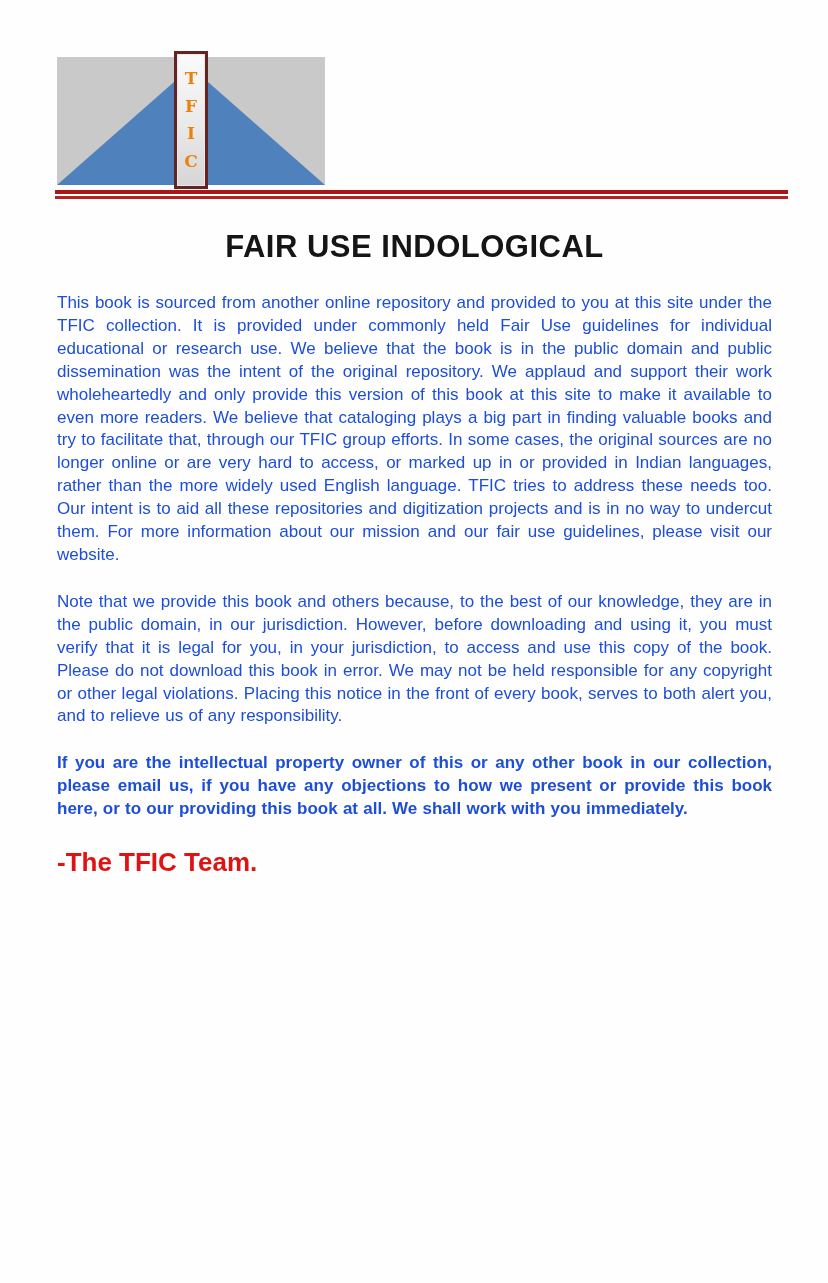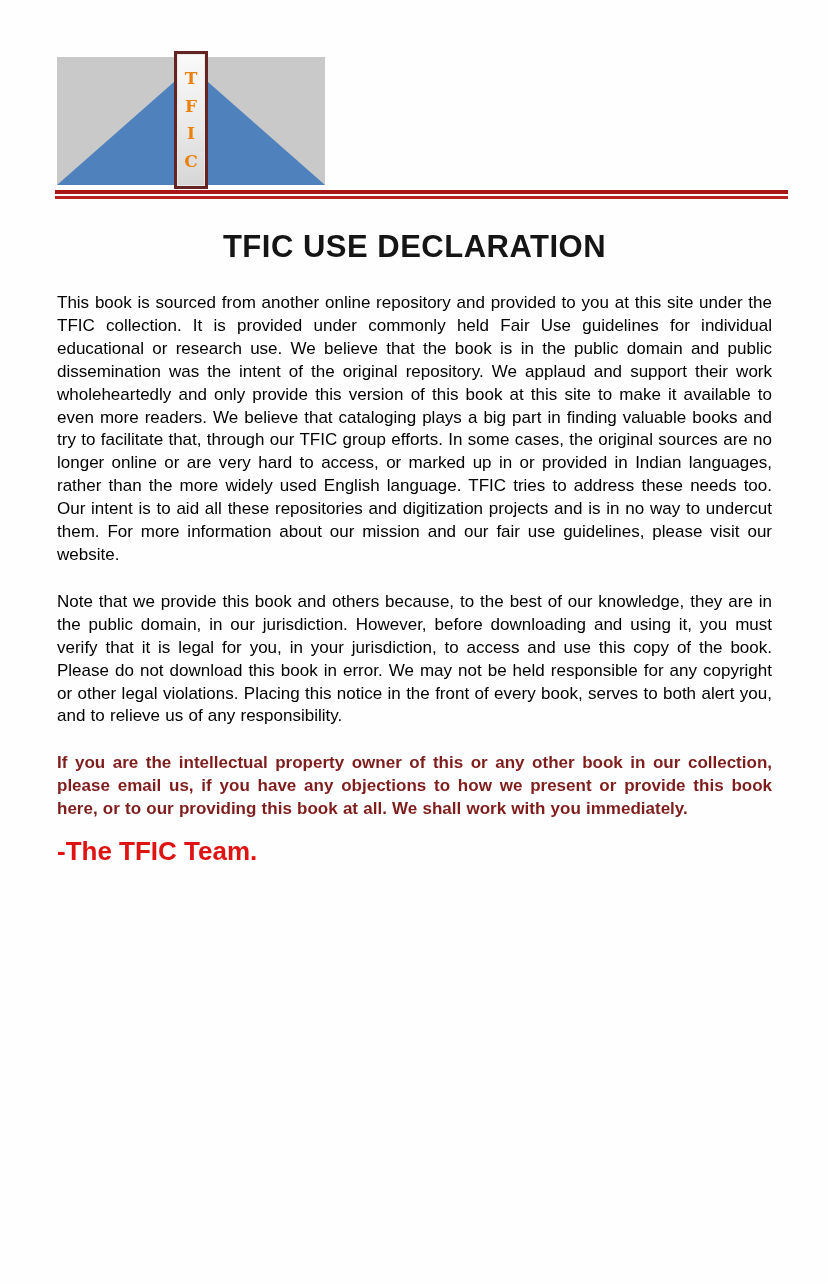--- a/index.html
+++ b/index.html
@@ -96,28 +96,28 @@
     font-weight: bold;
     font-size: 31px;
     letter-spacing: 0.5px;
     color: #151515;
     margin-bottom: 27px;
   }
   .para {
     font-size: 17px;
     line-height: 22.9px;
     text-align: justify;
-    color: #000000;
+    color: #1d4ed8;
     margin-bottom: 24px;
     word-spacing: 0.5px;
   }
   .para.bold {
     font-weight: bold;
-    color: #7f1d1d;
-    margin-bottom: 15px;
+    color: #1d4ed8;
+    margin-bottom: 26px;
   }
   .signoff {
     font-weight: bold;
     font-size: 26px;
     color: #e01313;
   }
 </style>
 </head>
 <body>
 
@@ -130,21 +130,21 @@
       <span class="logo-letter">F</span>
       <span class="logo-letter">I</span>
       <span class="logo-letter">C</span>
     </div>
   </div>
 
 
   <div class="double-rule"></div>
 
   <div class="content">
-    <div class="doc-heading">TFIC USE DECLARATION</div>
+    <div class="doc-heading">FAIR USE INDOLOGICAL</div>
 
     <p class="para">This book is sourced from another online repository and provided to you at this site under the TFIC collection. It is provided under commonly held Fair Use guidelines for individual educational or research use. We believe that the book is in the public domain and public dissemination was the intent of the original repository. We applaud and support their work wholeheartedly and only provide this version of this book at this site to make it available to even more readers. We believe that cataloging plays a big part in finding valuable books and try to facilitate that, through our TFIC group efforts. In some cases, the original sources are no longer online or are very hard to access, or marked up in or provided in Indian languages, rather than the more widely used English language. TFIC tries to address these needs too. Our intent is to aid all these repositories and digitization projects and is in no way to undercut them. For more information about our mission and our fair use guidelines, please visit our website.</p>
 
     <p class="para">Note that we provide this book and others because, to the best of our knowledge, they are in the public domain, in our jurisdiction. However, before downloading and using it, you must verify that it is legal for you, in your jurisdiction, to access and use this copy of the book. Please do not download this book in error. We may not be held responsible for any copyright or other legal violations. Placing this notice in the front of every book, serves to both alert you, and to relieve us of any responsibility.</p>
 
     <p class="para bold">If you are the intellectual property owner of this or any other book in our collection, please email us, if you have any objections to how we present or provide this book here, or to our providing this book at all. We shall work with you immediately.</p>
 
     <div class="signoff">-The TFIC Team.</div>
   </div>
 

